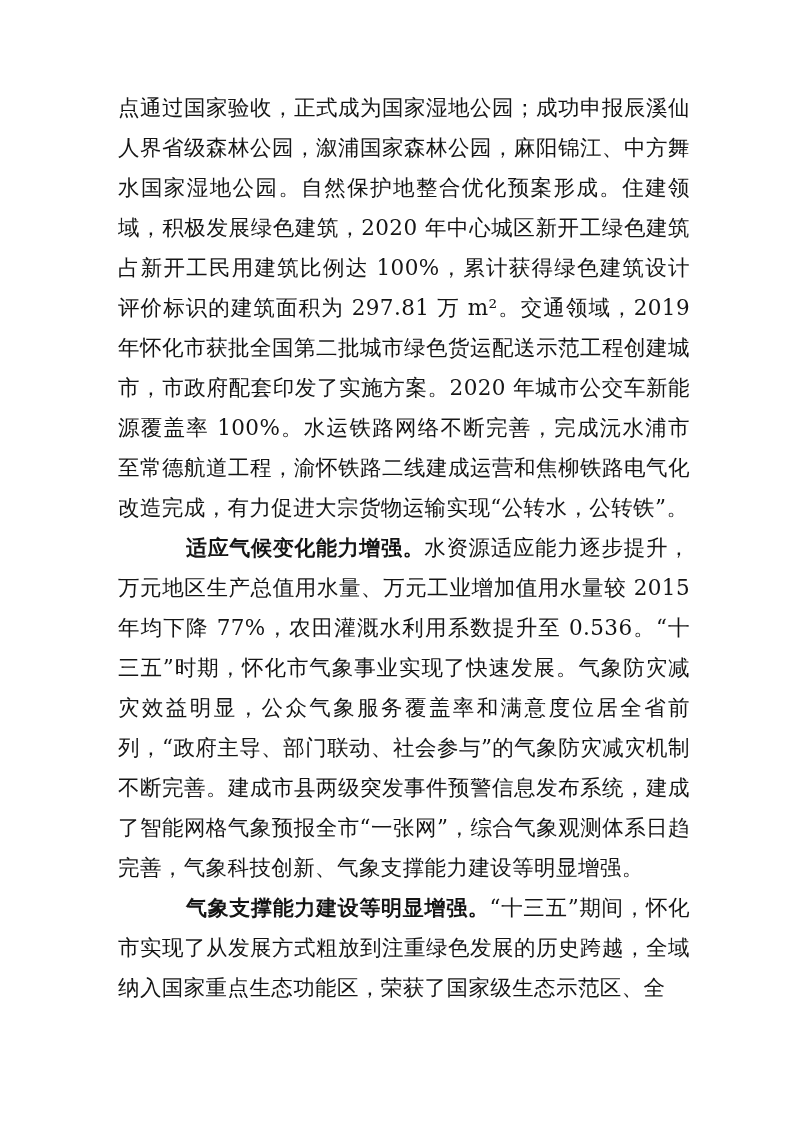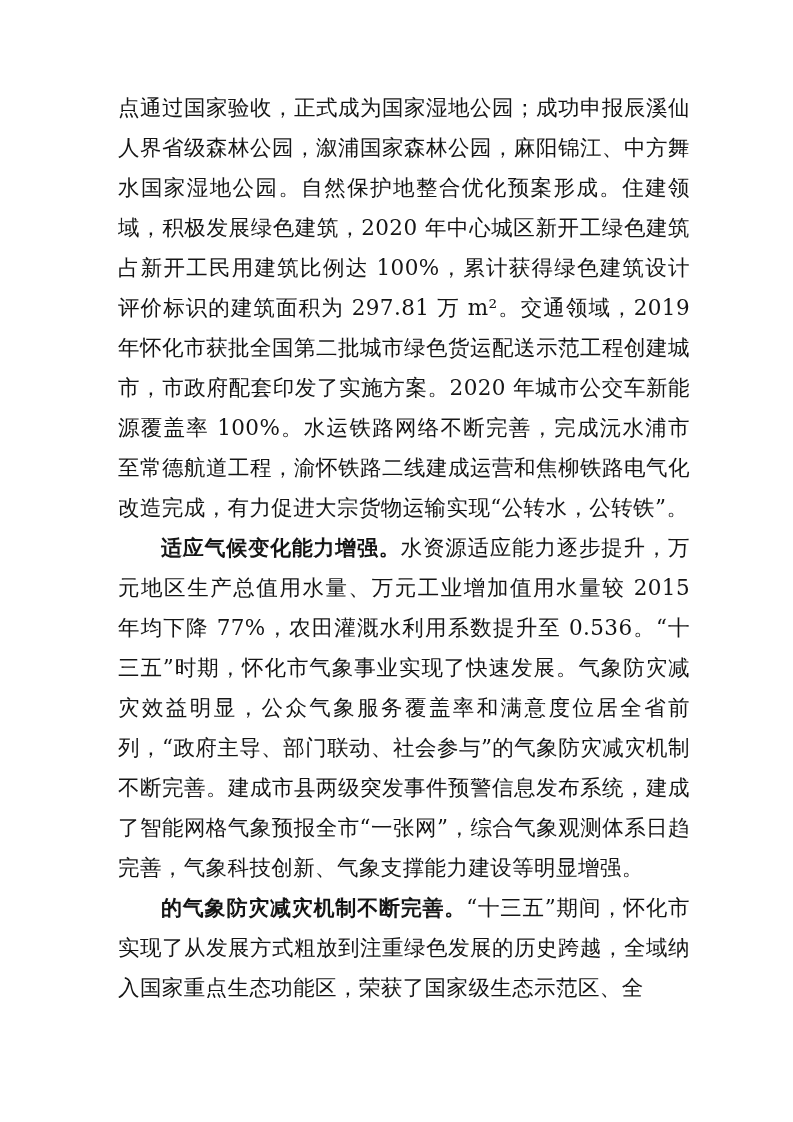--- a/index.html
+++ b/index.html
@@ -33,35 +33,36 @@
     margin: 0;
     padding: 0;
   }
   .content p.indent {
     text-indent: 2em;
   }
   .lead {
     font-weight: bold;
     font-family: "DejaVu Sans", "Liberation Sans", sans-serif;
     font-size: 21px;
+    margin-left: 25px;
   }
   .page-footer {
     position: absolute;
     left: 118px;
     width: 572px;
     top: 1022px;
     text-align: center;
     font-size: 19px;
     line-height: 24px;
     color: #1a1a1a;
   }
 </style>
 </head>
 <body>
 
 <div class="page">
   <div class="content">
     <p><span>点通过国家验收，正式成为国家湿地公园；成功申报辰溪仙人界省级森林公园，溆浦国家森林公园，麻阳锦江、中方舞水国家湿地公园。自然保护地整合优化预案形成。住建领域，积极发展绿色建筑，2020 年中心城区新开工绿色建筑占新开工民用建筑比例达 100%，累计获得绿色建筑设计评价标识的建筑面积为 297.81 万 m²。交通领域，2019 年怀化市获批全国第二批城市绿色货运配送示范工程创建城市，市政府配套印发了实施方案。2020 年城市公交车新能源覆盖率 100%。水运铁路网络不断完善，完成沅水浦市至常德航道工程，渝怀铁路二线建成运营和焦柳铁路电气化改造完成，有力促进大宗货物运输实现“公转水，公转铁”。</span></p>
     <p class="indent"><span class="lead">适应气候变化能力增强。</span><span>水资源适应能力逐步提升，万元地区生产总值用水量、万元工业增加值用水量较 2015 年均下降 77%，农田灌溉水利用系数提升至 0.536。“十三五”时期，怀化市气象事业实现了快速发展。气象防灾减灾效益明显，公众气象服务覆盖率和满意度位居全省前列，“政府主导、部门联动、社会参与”的气象防灾减灾机制不断完善。建成市县两级突发事件预警信息发布系统，建成了智能网格气象预报全市“一张网”，综合气象观测体系日趋完善，气象科技创新、气象支撑能力建设等明显增强。</span></p>
-    <p class="indent"><span class="lead">的气象防灾减灾机制不断完善。</span><span>“十三五”期间，怀化市实现了从发展方式粗放到注重绿色发展的历史跨越，全域纳入国家重点生态功能区，荣获了国家级生态示范区、全</span></p>
+    <p class="indent"><span class="lead">气象支撑能力建设等明显增强。</span><span>“十三五”期间，怀化市实现了从发展方式粗放到注重绿色发展的历史跨越，全域纳入国家重点生态功能区，荣获了国家级生态示范区、全</span></p>
   </div>
   <div class="page-footer">4</div>
 </div>
 
 </body></html>

